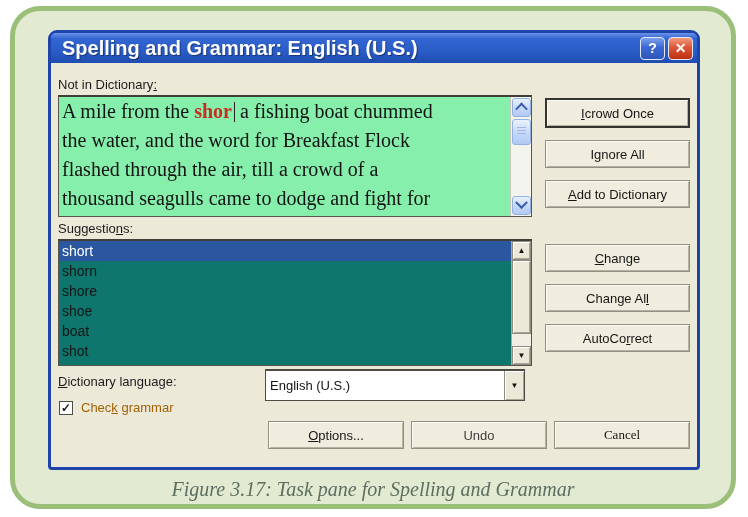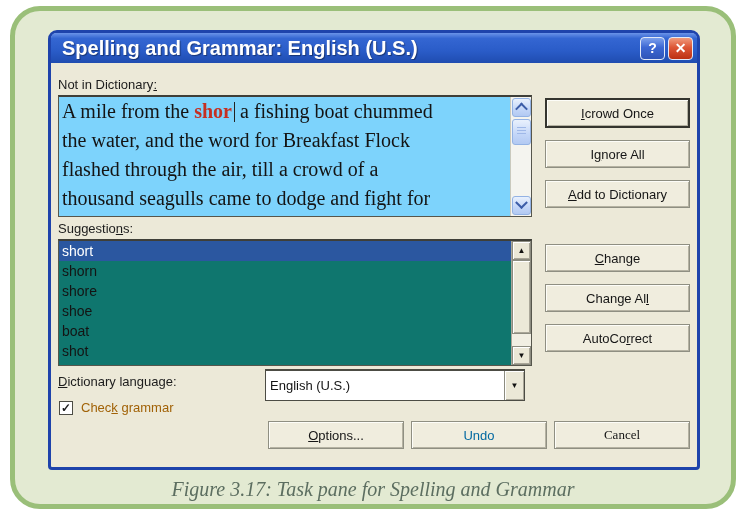--- a/index.html
+++ b/index.html
@@ -24,21 +24,21 @@
   .tb-btn.help{background:linear-gradient(180deg,#7da1ec,#3c67d3 45%,#2e55b8);}
   .tb-btn.close{background:linear-gradient(180deg,#f09a7c,#dd5636 45%,#bc3012);}
 
   .dbody{position:relative;height:404px;}
 
   .lbl{position:absolute;font-size:13px;color:#1c1c1c;white-space:nowrap;}
   .accel{text-decoration:underline;}
 
   
   .textbox{position:absolute;left:7px;top:32px;width:474px;height:122px;box-sizing:border-box;
-           background:#7dd3fc;border:1px solid #56564c;border-top:2px solid #3f3f38;display:flex;}
+           background:#86efac;border:1px solid #56564c;border-top:2px solid #3f3f38;display:flex;}
   .textcontent{flex:1;font-family:"Liberation Serif",serif;font-size:20px;line-height:29px;
                color:#141414;padding:0 2px 0 3px;overflow:hidden;white-space:nowrap;}
   .err{color:#c53022;font-weight:bold;}
   .caret{display:inline-block;width:0;border-left:1px solid #222;height:20px;
          vertical-align:-4px;margin-left:2px;}
 
   
   .xp-scroll{width:21px;background:#f4f4ef;border-left:1px solid #c9c9bd;box-sizing:border-box;
              display:flex;flex-direction:column;align-items:center;padding:1px 0;}
   .xp-btn{width:19px;height:19px;border-radius:3px;border:1px solid #93b2e4;box-sizing:border-box;
@@ -54,21 +54,21 @@
   .xp-thumb::after{content:"";position:absolute;left:4px;right:4px;top:7px;height:9px;
             background:repeating-linear-gradient(180deg,#9fb8e8 0 1px,transparent 1px 3px);}
 
   
   .btn{position:absolute;left:494px;width:145px;height:28px;box-sizing:border-box;
        background:#f0edde;border:1px solid #8f8f82;
        box-shadow:inset 1px 1px 0 #fdfdf8,inset -1px -1px 0 #b5b2a2;
        font-family:inherit;font-size:13px;color:#161616;
        display:flex;align-items:center;justify-content:center;white-space:pre;cursor:default;}
   .btn.default{border:2px solid #35352f;height:30px;}
-  .btn.disabled{color:#0369a1;}
+  .btn.disabled{color:#404040;}
 
   
   .listbox{position:absolute;left:7px;top:176px;width:474px;height:127px;box-sizing:border-box;
            background:#0f766e;border:1px solid #56564c;border-top:2px solid #3f3f38;display:flex;}
   .lrows{flex:1;overflow:hidden;}
   .lrow{height:20px;line-height:20px;padding-left:3px;font-size:14px;color:#141414;white-space:nowrap;}
   .lrow.selected{background:#2b57a0;color:#fff;}
   .cl-scroll{width:20px;background:#f1efe3;border-left:1px solid #a9a89a;box-sizing:border-box;
              display:flex;flex-direction:column;}
   .cl-btn{height:19px;background:#ebe8d7;border:1px solid #8c8c80;box-sizing:border-box;

